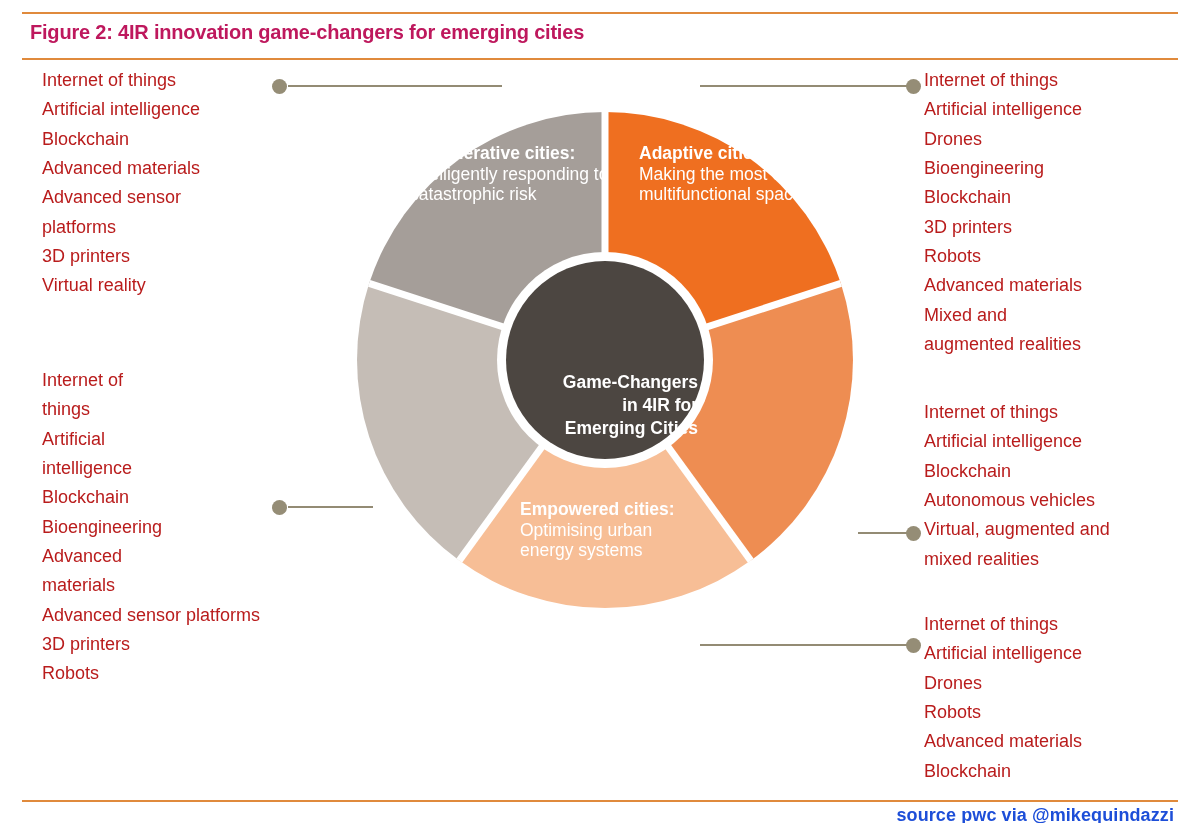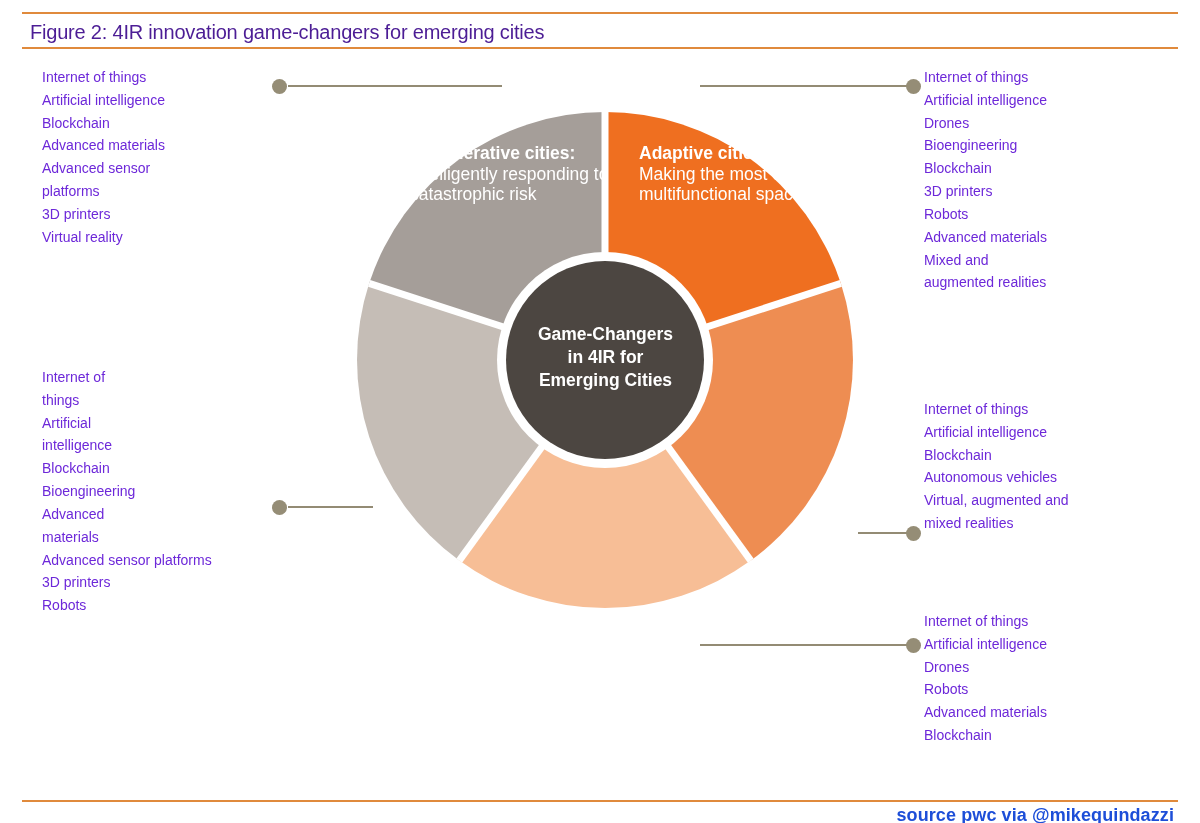--- a/index.html
+++ b/index.html
@@ -13,22 +13,22 @@
     position:relative;
   }
   .page{position:relative;width:1200px;height:823px;}
 
   
   .header{position:absolute;left:22px;top:12px;width:1156px;}
   .header .rule{height:2px;background:#E08A3C;width:100%;}
   .header .rule.top{background:#E08A3C;}
   .header .rule.bottom{background:#E08A3C;margin-top:0;}
   .header .title{
-    font-size:20px;font-weight:normal;color:#4c1d95;
-    padding:7px 0 3px 8px;letter-spacing:-0.2px;
+    font-size:20px;font-weight:bold;color:#be185d;
+    padding:7px 0 14px 8px;letter-spacing:-0.2px;
     white-space:nowrap;
   }
 
   
   .footer-rule{position:absolute;left:22px;top:800px;width:1156px;height:2px;background:#E08A3C;}
   .source{
     position:absolute;right:26px;top:805px;
     font-size:18px;font-weight:bold;color:#1d4ed8;
     letter-spacing:0.1px;
   }
@@ -36,26 +36,26 @@
   
   .donut-wrap{position:absolute;left:300px;top:55px;width:600px;height:620px;}
   .donut{position:absolute;left:0;top:0;}
 
   .slice-label{
     position:absolute;color:#ffffff;text-align:left;
     line-height:1.18;font-size:17.5px;
   }
   .slice-label b{font-weight:bold;}
   .center-label{
-    position:absolute;color:#ffffff;text-align:center;
-    font-size:17.5px;font-weight:bold;line-height:1.3;
-  }
-
-  
-  .list{position:absolute;font-size:14px;line-height:1.63;color:#6d28d9;}
+    position:absolute;color:#ffffff;text-align:right;
+    font-size:17.5px;font-weight:bold;line-height:1.3;margin-top:48px;
+  }
+
+  
+  .list{position:absolute;font-size:18px;line-height:1.63;color:#b91c1c;}
   .list .li{white-space:pre-line;}
 
   .list-left-top{left:42px;top:66px;width:235px;}
   .list-left-bottom{left:42px;top:366px;width:290px;}
   .list-right-top{left:924px;top:66px;width:245px;}
   .list-right-mid{left:924px;top:398px;width:245px;}
   .list-right-bottom{left:924px;top:610px;width:245px;}
 
   
   .leader{position:absolute;height:2px;background:#938B74;}
@@ -103,20 +103,24 @@
       <b>Regenerative cities:</b>
        <span>Intelligently responding to catastrophic risk</span>
     </div>
 
     <div class="slice-label" style="left:339px;top:88px;width:190px;">
       <b>Adaptive cities:</b>
        <span>Making the most of multifunctional space</span>
     </div>
 
 
+    <div class="slice-label" style="left:220px;top:444px;width:160px;">
+      <b>Empowered cities:</b>
+       <span>Optimising urban energy systems</span>
+    </div>
 
 
     <div class="center-label" style="left:213px;top:268px;width:185px;white-space:pre-line;">Game-Changers
 in 4IR for
 Emerging Cities</div>
   </div>
 
   <div>
     <div class="leader" style="left:288px;top:85px;width:214px;"></div>
     <div class="dot" style="left:272px;top:79px;"></div>

